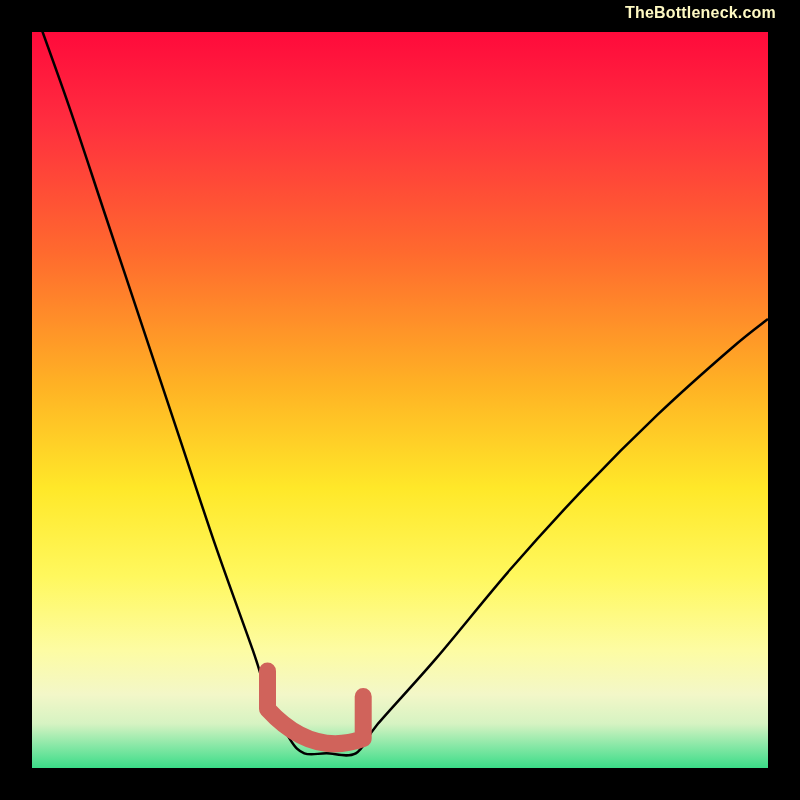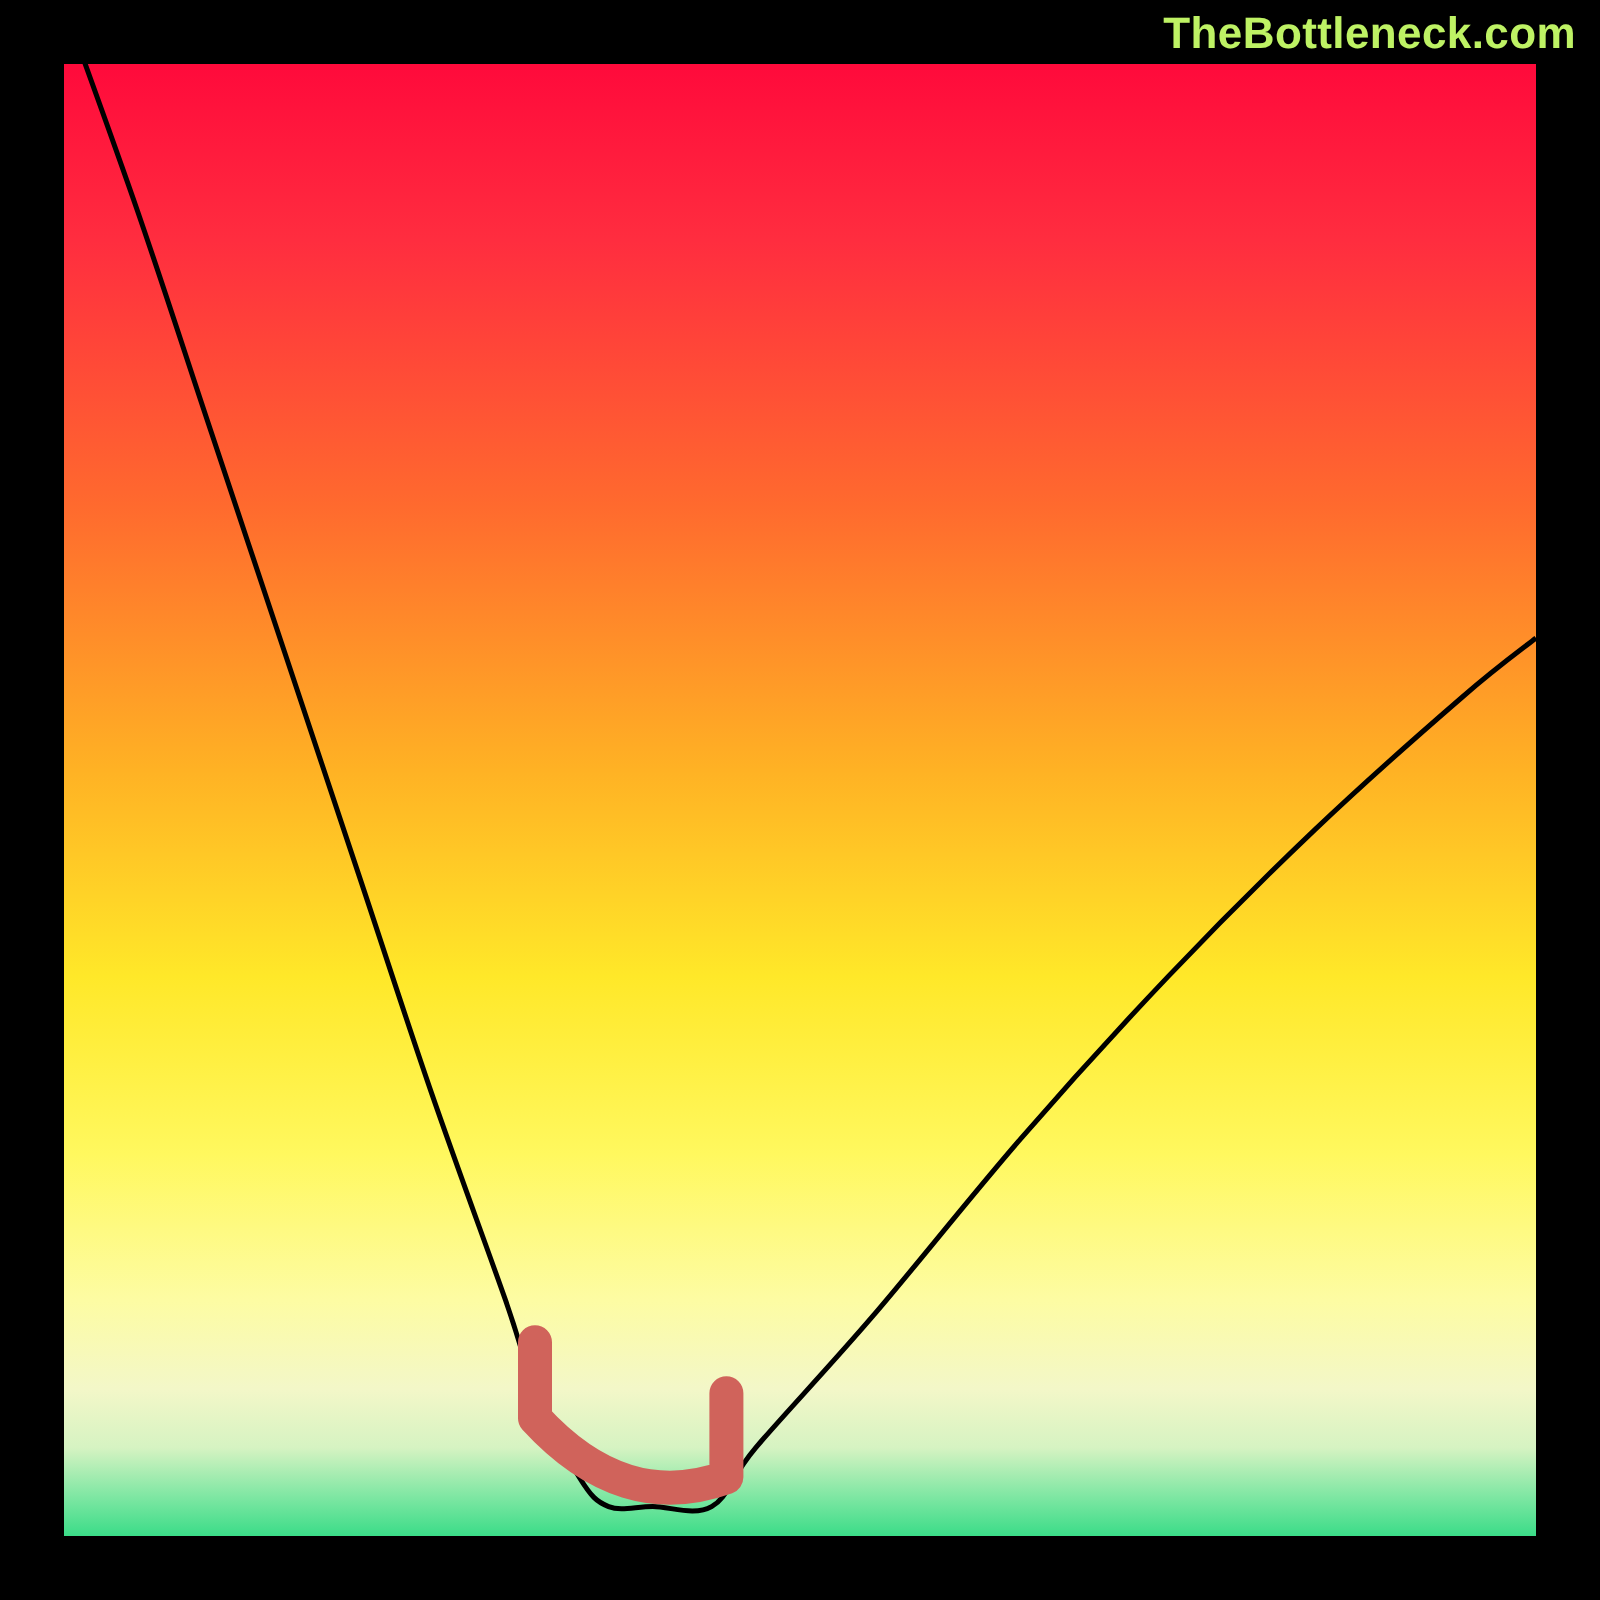--- a/index.html
+++ b/index.html
@@ -13,24 +13,24 @@
   }
   .stage {
     position: relative;
     width: 800px;
     height: 800px;
     background: #000000;
   }
   .attribution {
     position: absolute;
     top: 4px;
-    right: 12px;
-    font-size: 22px;
+    right: 24px;
+    font-size: 16px;
     font-weight: 600;
-    color: #bef264;
+    color: #fef9c3;
     letter-spacing: 0.2px;
   }
   .plot-area {
     position: absolute;
     left: 32px;
     top: 32px;
     width: 736px;
     height: 736px;
     
     background: linear-gradient(

